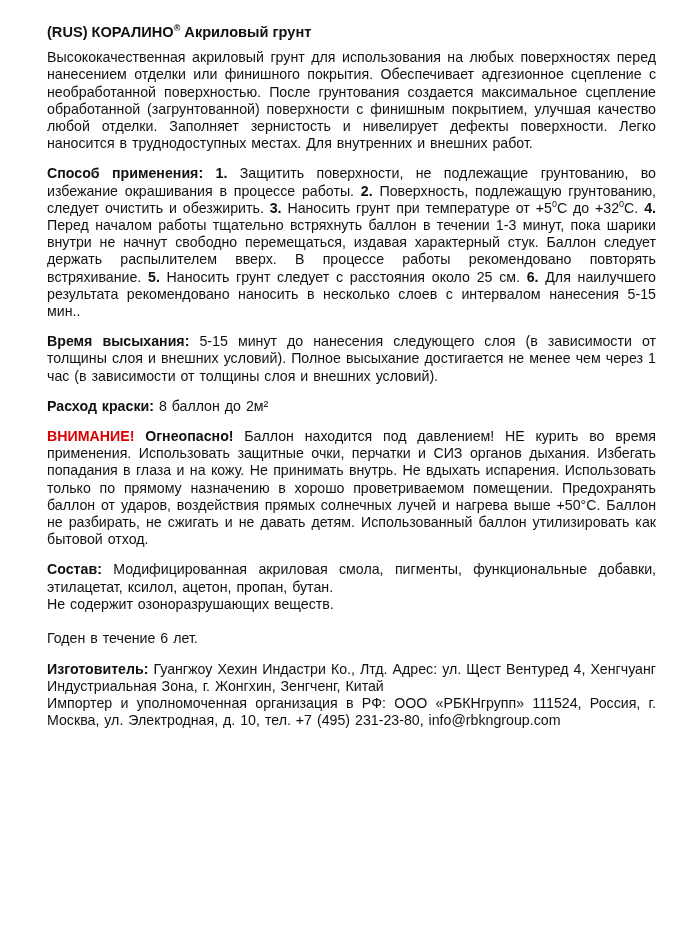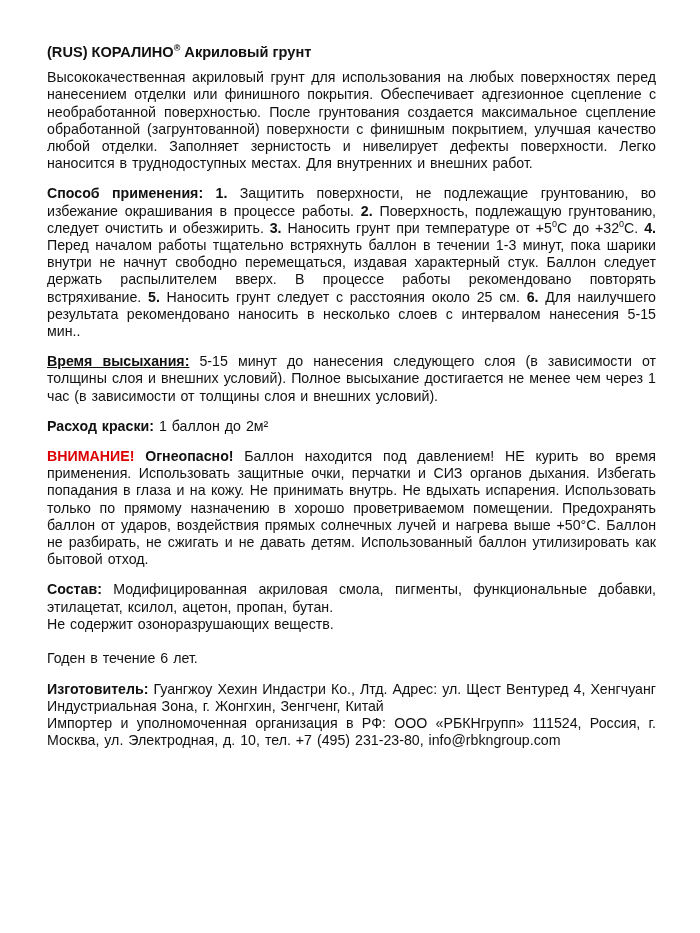--- a/index.html
+++ b/index.html
@@ -6,21 +6,21 @@
     margin: 0;
     padding: 0;
     background: #ffffff;
   }
   .page {
     position: relative;
     width: 700px;
     height: 933px;
     background: #ffffff;
     box-sizing: border-box;
-    padding: 44px 44px 0 47px;
+    padding: 24px 44px 0 47px;
     font-family: "Liberation Sans", "DejaVu Sans", sans-serif;
     font-size: 14.2px;
     line-height: 17.2px;
     color: #111111;
     overflow: hidden;
   }
   .doc-title {
     font-weight: bold;
     margin: 0 0 5px 0;
     font-size: 14.6px;
@@ -46,22 +46,22 @@
 <body>
 
 <div class="page">
   <h1 class="doc-title"><span style="font-weight: bold;">(RUS) КОРАЛИНО</span><sup style="font-weight: bold;">®</sup><span style="font-weight: bold;"> Акриловый грунт</span></h1>
 
   <p class="para"><span>Высококачественная акриловый грунт для использования на любых поверхностях перед нанесением отделки или финишного покрытия. Обеспечивает адгезионное сцепление с необработанной поверхностью. После грунтования создается максимальное сцепление обработанной (загрунтованной) поверхности с финишным покрытием, улучшая качество любой отделки. Заполняет зернистость и нивелирует дефекты поверхности. Легко наносится в труднодоступных местах. Для внутренних и внешних работ.</span></p>
 
   <p class="para"><span style="font-weight: bold;">Способ применения: </span><span style="font-weight: bold;">1.</span><span> Защитить поверхности, не подлежащие грунтованию, во избежание окрашивания в процессе работы. </span><span style="font-weight: bold;">2.</span><span> Поверхность, подлежащую грунтованию, следует очистить и обезжирить. </span><span style="font-weight: bold;">3.</span><span> Наносить грунт при температуре от +5</span><sup>0</sup><span>С до +32</span><sup>0</sup><span>С. </span><span style="font-weight: bold;">4.</span><span> Перед началом работы тщательно встряхнуть баллон в течении 1-3 минут, пока шарики внутри не начнут свободно перемещаться, издавая характерный стук. Баллон следует держать распылителем вверх. В процессе работы рекомендовано повторять встряхивание. </span><span style="font-weight: bold;">5.</span><span> Наносить грунт следует с расстояния около 25 см. </span><span style="font-weight: bold;">6.</span><span> Для наилучшего результата рекомендовано наносить в несколько слоев с интервалом нанесения 5-15 мин..</span></p>
 
 
-  <p class="para"><span style="font-weight: bold; text-decoration: underline;">Время высыхания:</span><span> 5-15 минут до нанесения следующего слоя (в зависимости от толщины слоя и внешних условий). Полное высыхание достигается не менее чем через 1 час (в зависимости от толщины слоя и внешних условий).</span></p>
+  <p class="para"><span style="font-weight: bold;">Время высыхания:</span><span> 5-15 минут до нанесения следующего слоя (в зависимости от толщины слоя и внешних условий). Полное высыхание достигается не менее чем через 1 час (в зависимости от толщины слоя и внешних условий).</span></p>
 
-  <p class="para"><span style="font-weight: bold;">Расход краски:</span><span> 1 баллон до 2м²</span></p>
+  <p class="para"><span style="font-weight: bold;">Расход краски:</span><span> 8 баллон до 2м²</span></p>
 
   <p class="para"><span style="font-weight: bold; color: rgb(220, 0, 0);">ВНИМАНИЕ!</span><span style="font-weight: bold;"> Огнеопасно!</span><span> Баллон находится под давлением! НЕ курить во время применения. Использовать защитные очки, перчатки и СИЗ органов дыхания. Избегать попадания в глаза и на кожу. Не принимать внутрь. Не вдыхать испарения. Использовать только по прямому назначению в хорошо проветриваемом помещении. Предохранять баллон от ударов, воздействия прямых солнечных лучей и нагрева выше +50°С. Баллон не разбирать, не сжигать и не давать детям. Использованный баллон утилизировать как бытовой отход.</span></p>
 
   <p class="para"><span style="font-weight: bold;">Состав:</span><span> Модифицированная акриловая смола, пигменты, функциональные добавки, этилацетат, ксилол, ацетон, пропан, бутан.</span><br><span>Не содержит озоноразрушающих веществ.</span><br><br><span>Годен в течение 6 лет.</span></p>
 
   <p class="para"><span style="font-weight: bold;">Изготовитель:</span><span> Гуангжоу Хехин Индастри Ко., Лтд. Адрес: ул. Щест Вентуред 4, Хенгчуанг Индустриальная Зона, г. Жонгхин, Зенгченг, Китай</span><br><span>Импортер и уполномоченная организация в РФ: ООО «РБКНгрупп» 111524, Россия, г. Москва, ул. Электродная, д. 10, тел. +7 (495) 231-23-80, info@rbkngroup.com</span></p>
 </div>
 
 </body></html>

